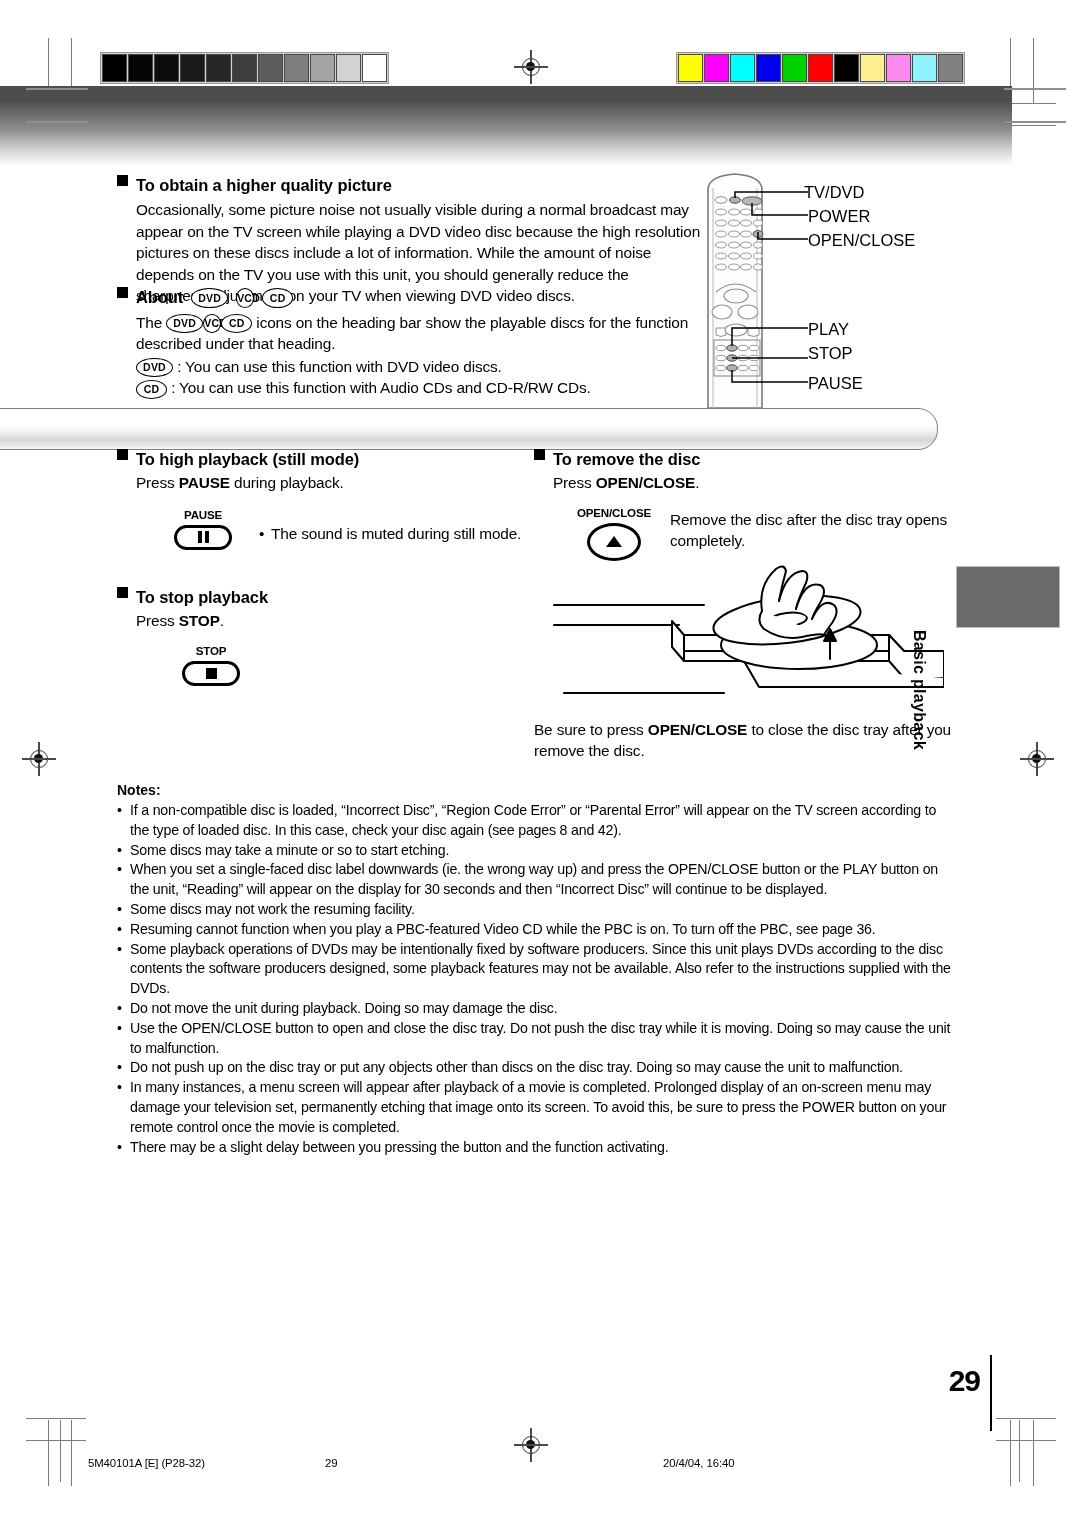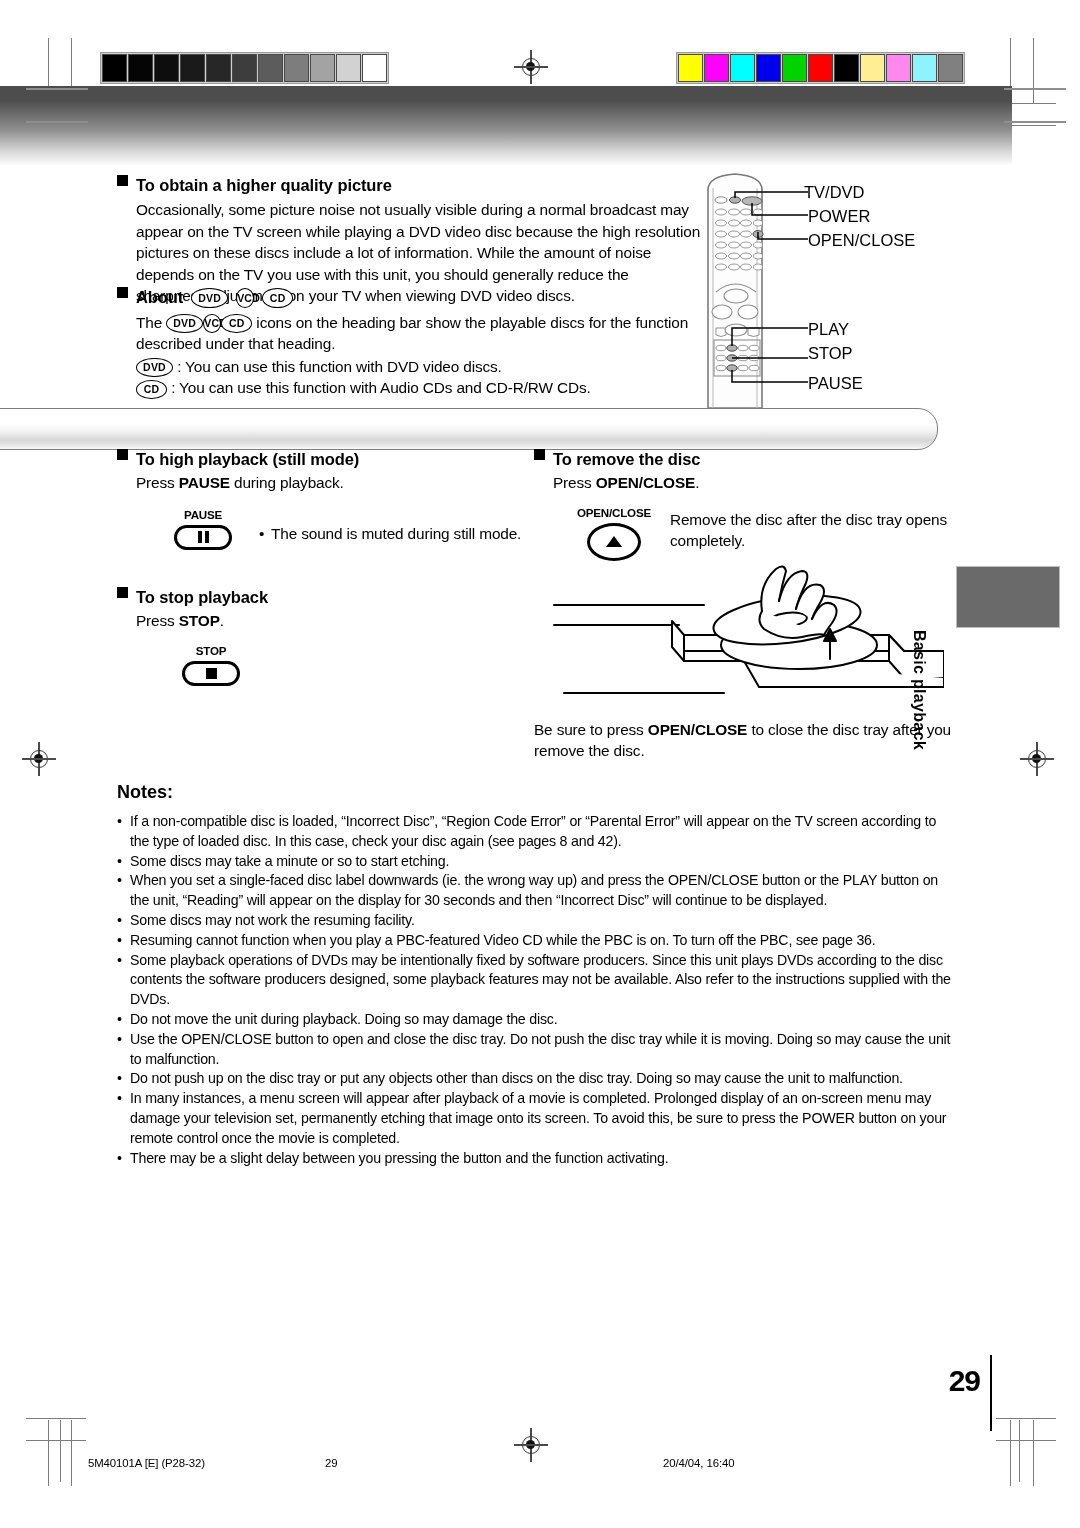--- a/index.html
+++ b/index.html
@@ -176,21 +176,21 @@
     width: 200px;
     font-size: 16px; font-weight: bold;
     letter-spacing: 0.3px;
     transform: rotate(90deg);
     transform-origin: 0 0;
     white-space: nowrap;
   }
 
   
   .notes { position: absolute; left: 117px; top: 782px; width: 838px; }
-  .notes-title { font-size: 18px; font-weight: bold; margin-bottom: 9px; }
+  .notes-title { font-size: 14px; font-weight: bold; margin-bottom: 3px; }
   .note-li {
     display: flex;
     font-size: 14.2px;
     line-height: 19.8px;
     letter-spacing: -0.2px;
     margin-bottom: 0px;
   }
   .note-li > .dot { flex: 0 0 13px; }
   .note-li > .txt { flex: 1 1 auto; }
 

